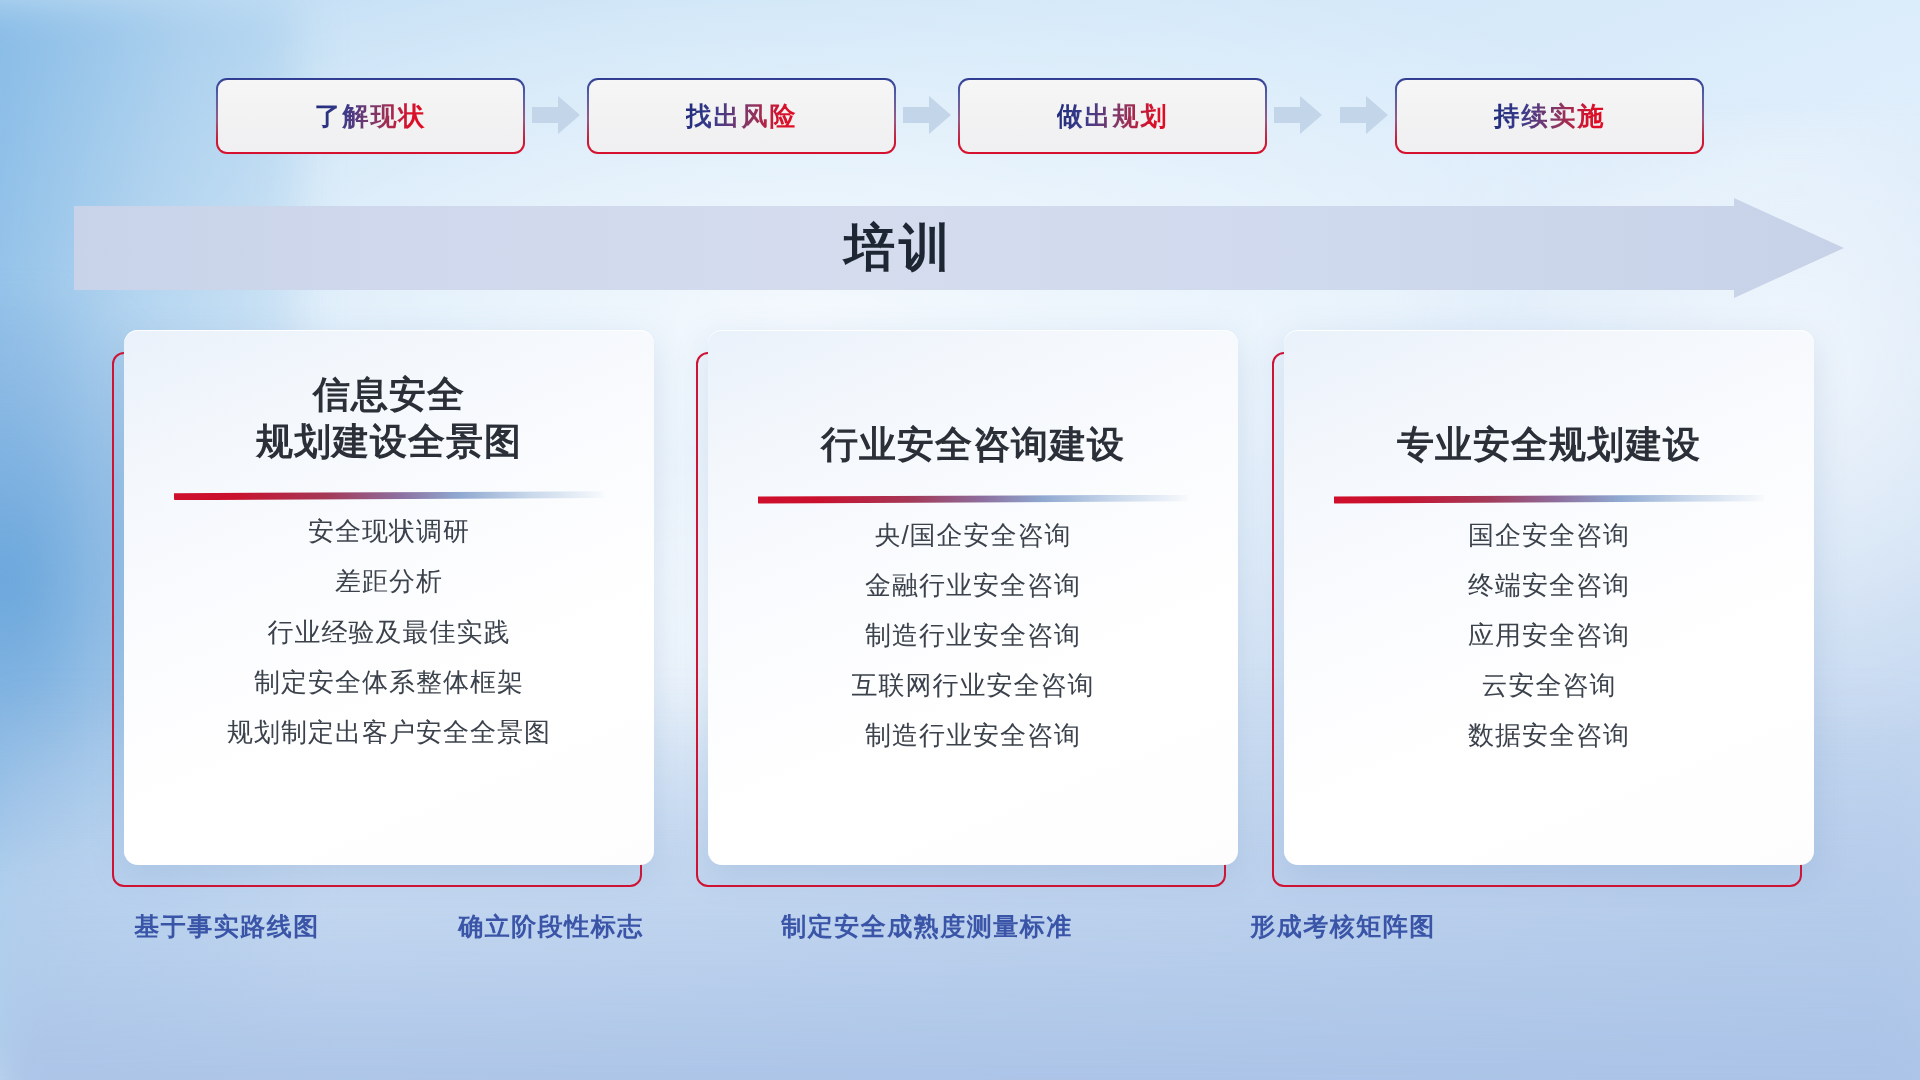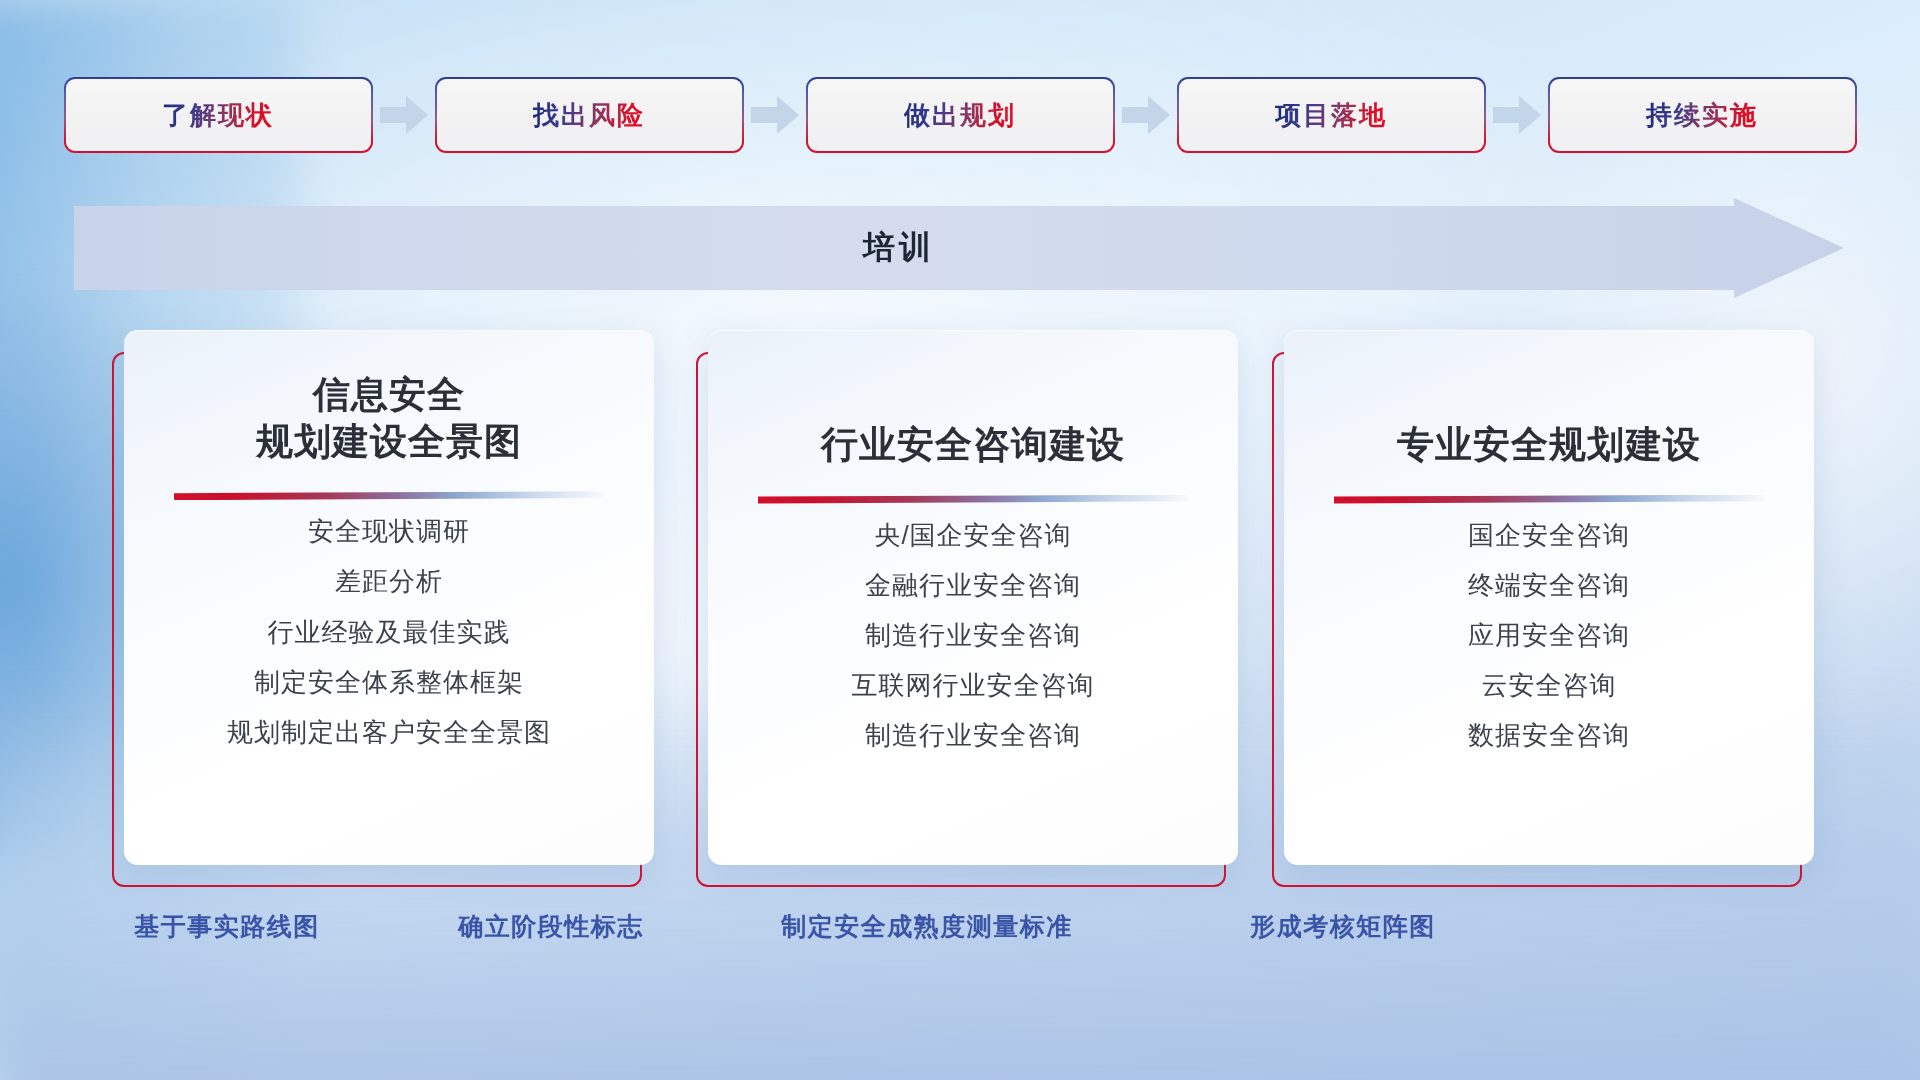--- a/index.html
+++ b/index.html
@@ -40,21 +40,21 @@
   }
   .bg-midglow {
     position:absolute; left:330px; top:430px; width:900px; height:420px;
     background:radial-gradient(ellipse at 50% 50%, rgba(255,255,255,0.55) 0%, rgba(255,255,255,0) 70%);
     filter:blur(20px);
   }
 
   
   #pipeline {
     position:absolute; left:0; top:78px; width:1920px; height:74px;
-    display:flex; align-items:center; justify-content:center; z-index:5;
+    display:flex; align-items:flex-end; justify-content:center; z-index:5;
   }
   .stage {
     position:relative;
     width:305px; height:72px;
     display:flex; align-items:center; justify-content:center;
     border-radius:9px;
     background:linear-gradient(180deg,#f6f6f7 0%, #f2f2f3 55%, #f0f0f2 100%);
     box-shadow:0 1px 3px rgba(70,110,160,0.12);
   }
   .stage::before {
@@ -81,21 +81,21 @@
   #training {
     position:absolute; left:74px; top:198px; width:1770px; height:100px; z-index:4;
   }
   #training .band {
     position:absolute; inset:0;
   }
   #training .band svg { display:block; width:100%; height:100%; }
   #training .band-label {
     position:absolute; left:0; right:120px; top:0; height:100%;
     display:flex; align-items:center; justify-content:center;
-    font-size:32px; font-weight:700; color:#1d2733; letter-spacing:4px;
+    font-size:51px; font-weight:700; color:#1d2733; letter-spacing:4px;
   }
 
   
   #cards {
     position:absolute; left:0; top:330px; width:1920px; height:560px; z-index:6;
   }
   .card-wrap { position:absolute; top:0; width:530px; height:560px; }
   .card-wrap.c1 { left:112px; }
   .card-wrap.c2 { left:696px; }
   .card-wrap.c3 { left:1272px; }
@@ -192,23 +192,20 @@
   <div class="stage">
     <span class="stage-label">做出规划</span>
   </div>
 
   <div class="arrow-sep">
     <svg width="48" height="38" viewBox="0 0 48 38" aria-hidden="true">
       <path d="M0 11 H26 V0 L48 19 L26 38 V27 H0 Z" fill="#c3d6e9"></path>
     </svg>
   </div>
 
-  <div class="stage">
-    <span class="stage-label">项目落地</span>
-  </div>
 
   <div class="arrow-sep">
     <svg width="48" height="38" viewBox="0 0 48 38" aria-hidden="true">
       <path d="M0 11 H26 V0 L48 19 L26 38 V27 H0 Z" fill="#c3d6e9"></path>
     </svg>
   </div>
 
   <div class="stage">
     <span class="stage-label">持续实施</span>
   </div>

